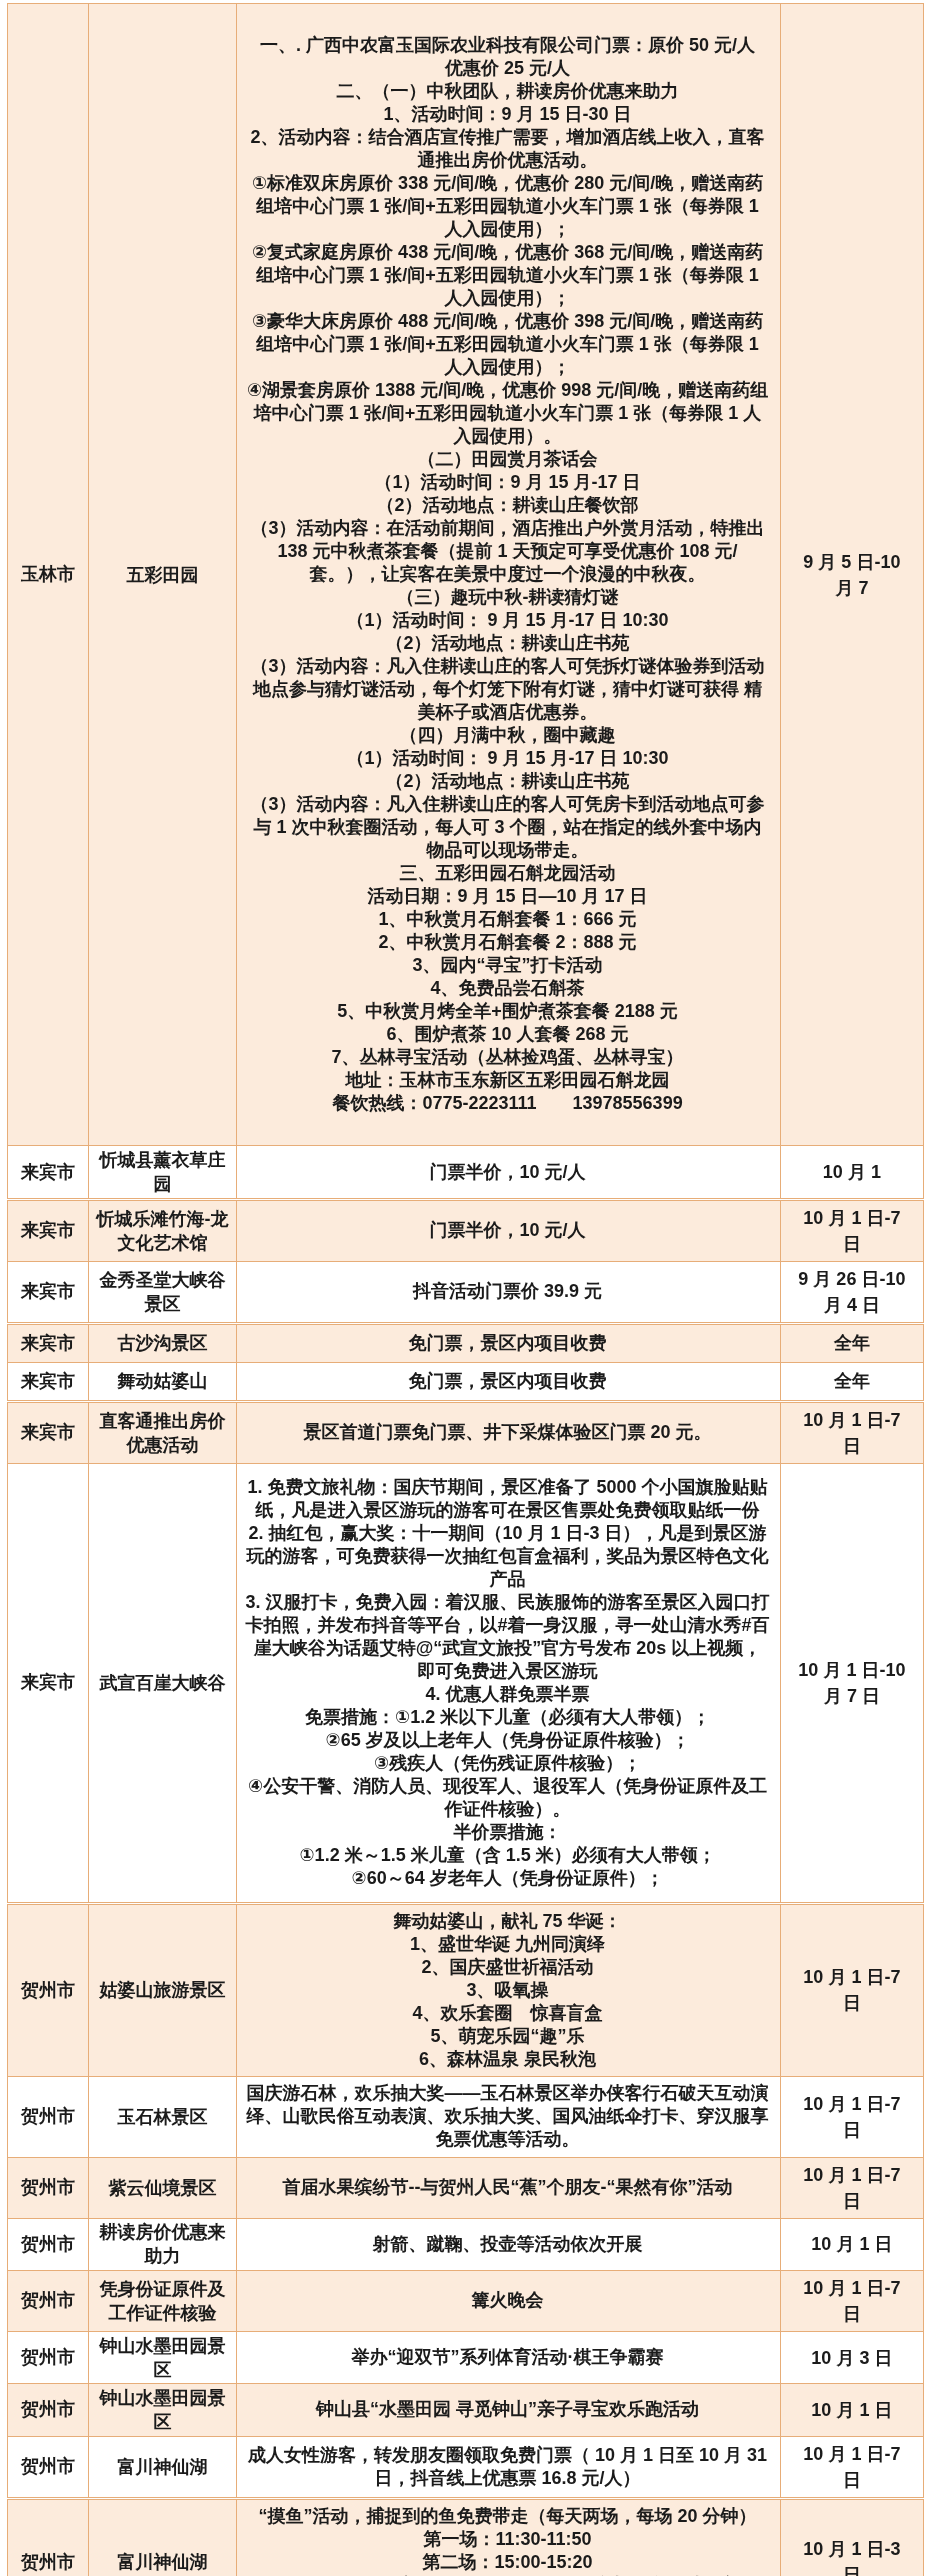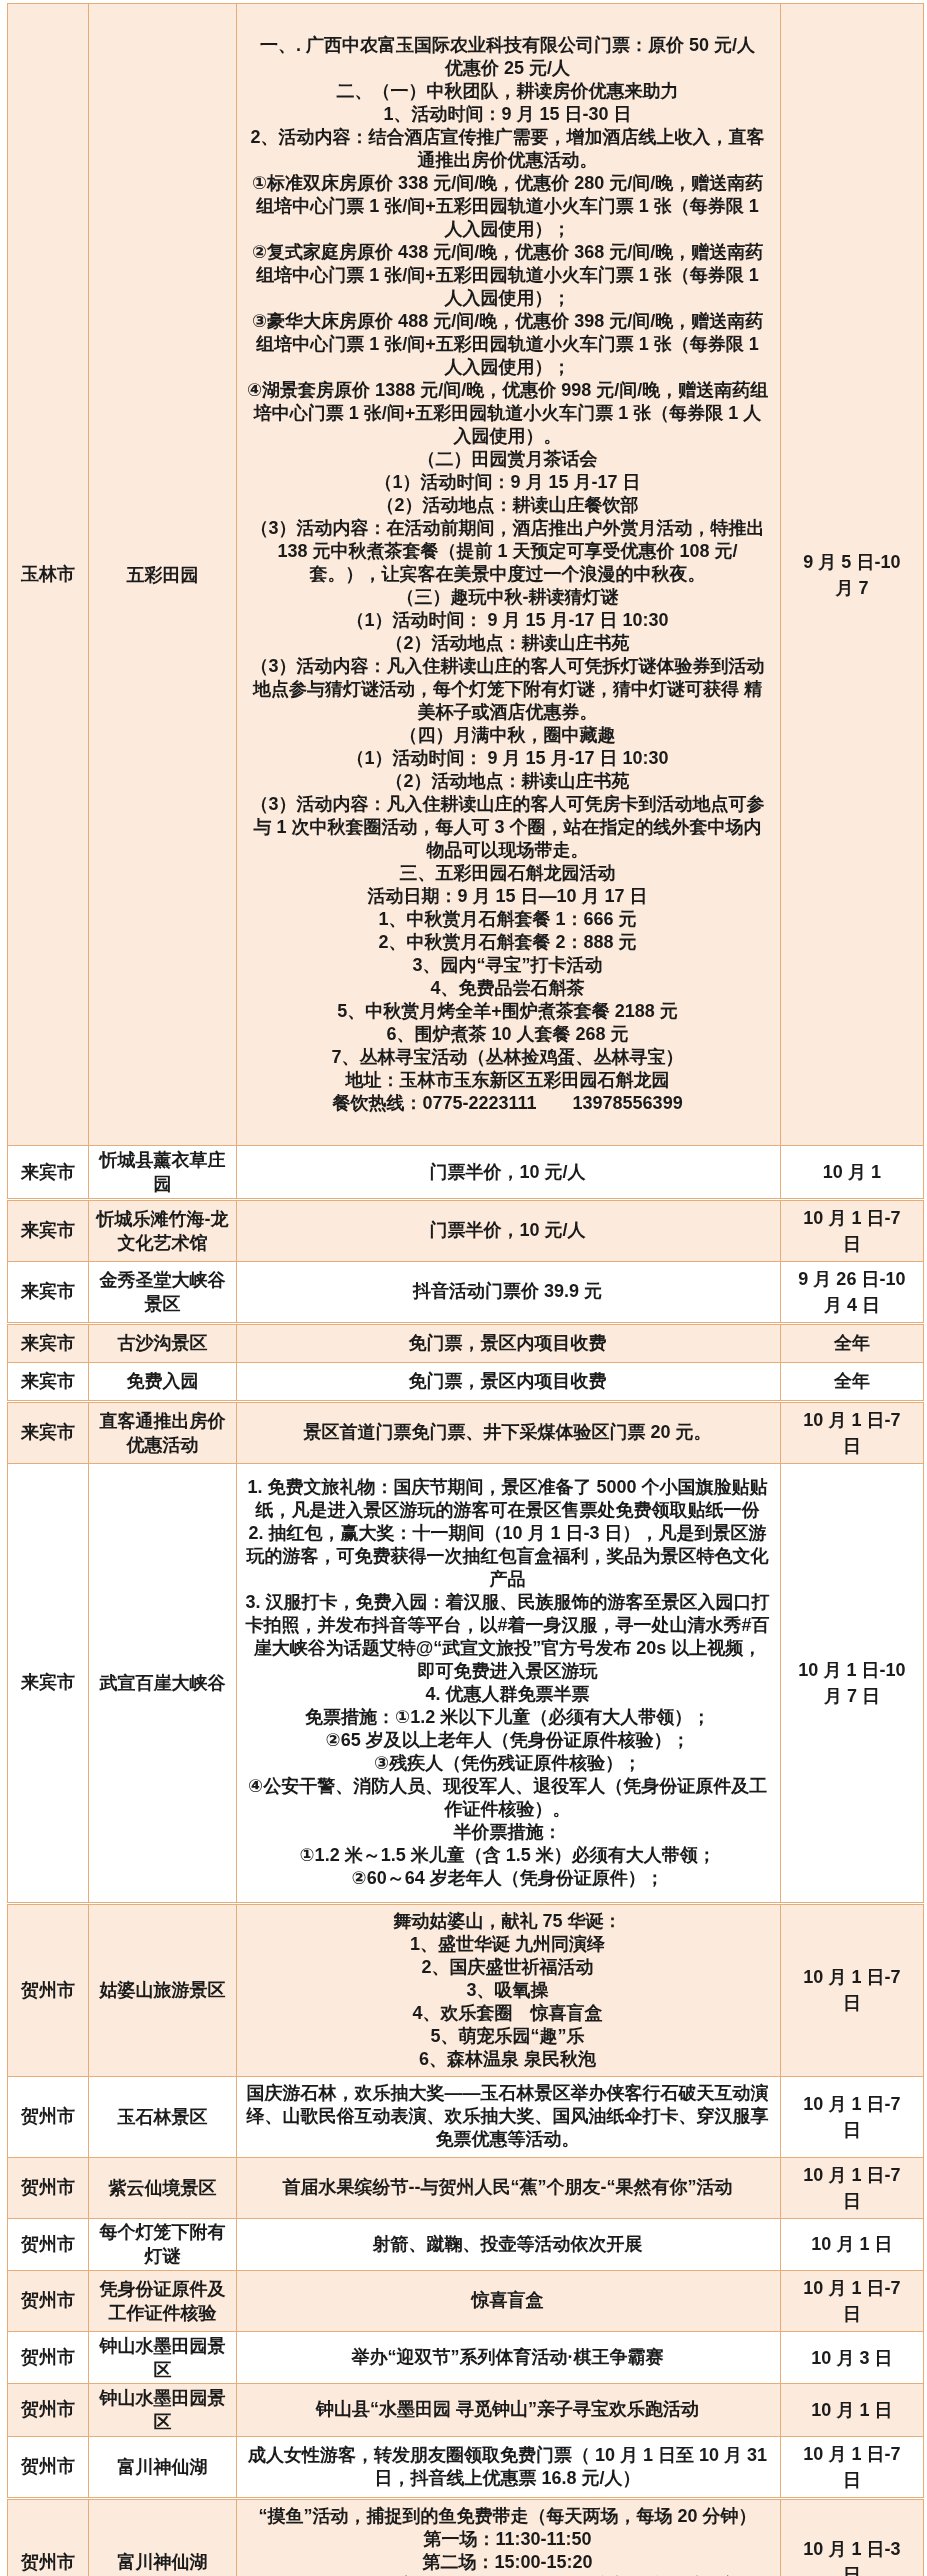--- a/index.html
+++ b/index.html
@@ -125,21 +125,21 @@
         <td class="date">9 月 26 日-10 月 4 日</td>
       </tr>
       <tr class="sep" style="height:39px">
         <td class="city">来宾市</td>
         <td class="spot">古沙沟景区</td>
         <td class="desc">免门票，景区内项目收费</td>
         <td class="date">全年</td>
       </tr>
       <tr style="height:39px">
         <td class="city">来宾市</td>
-        <td class="spot">免费入园</td>
+        <td class="spot">舞动姑婆山</td>
         <td class="desc">免门票，景区内项目收费</td>
         <td class="date">全年</td>
       </tr>
       <tr class="sep" style="height:50px">
         <td class="city">来宾市</td>
         <td class="spot">直客通推出房价优惠活动</td>
         <td class="desc">景区首道门票免门票、井下采煤体验区门票 20 元。</td>
         <td class="date">10 月 1 日-7 日</td>
       </tr>
       <tr style="height:440px">
@@ -177,28 +177,28 @@
         <td class="date">10 月 1 日-7 日</td>
       </tr>
       <tr style="height:39px">
         <td class="city">贺州市</td>
         <td class="spot">紫云仙境景区</td>
         <td class="desc">首届水果缤纷节--与贺州人民“蕉”个朋友-“果然有你”活动</td>
         <td class="date">10 月 1 日-7 日</td>
       </tr>
       <tr style="height:45px">
         <td class="city">贺州市</td>
-        <td class="spot">每个灯笼下附有灯谜</td>
+        <td class="spot">耕读房价优惠来助力</td>
         <td class="desc">射箭、蹴鞠、投壶等活动依次开展</td>
         <td class="date">10 月 1 日</td>
       </tr>
       <tr style="height:48px">
         <td class="city">贺州市</td>
         <td class="spot">凭身份证原件及工作证件核验</td>
-        <td class="desc">惊喜盲盒</td>
+        <td class="desc">篝火晚会</td>
         <td class="date">10 月 1 日-7 日</td>
       </tr>
       <tr style="height:50px">
         <td class="city">贺州市</td>
         <td class="spot">钟山水墨田园景区</td>
         <td class="desc">举办“迎双节”系列体育活动·棋王争霸赛</td>
         <td class="date">10 月 3 日</td>
       </tr>
       <tr style="height:45px">
         <td class="city">贺州市</td>

